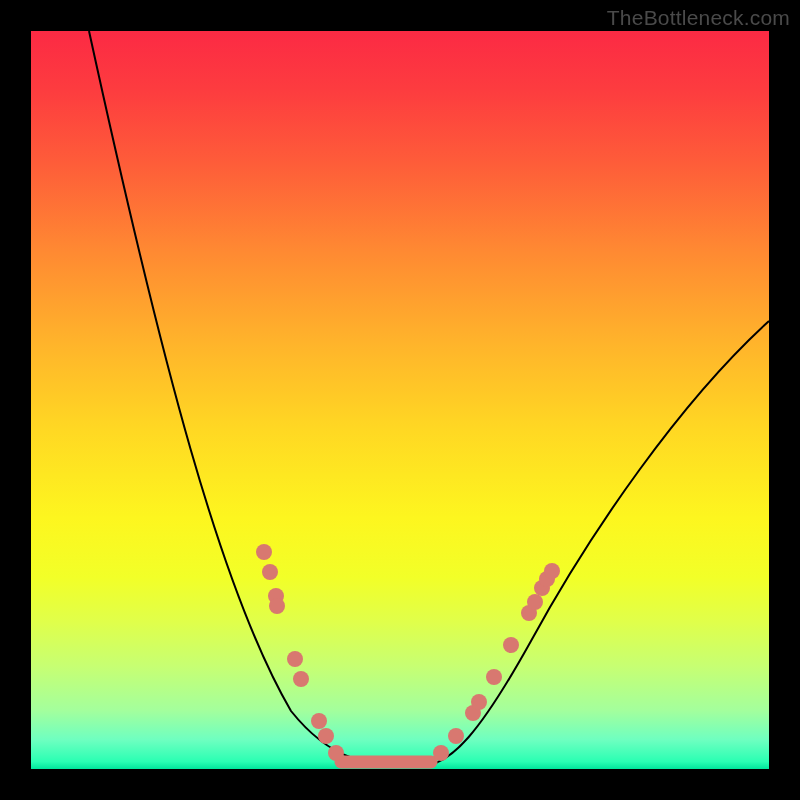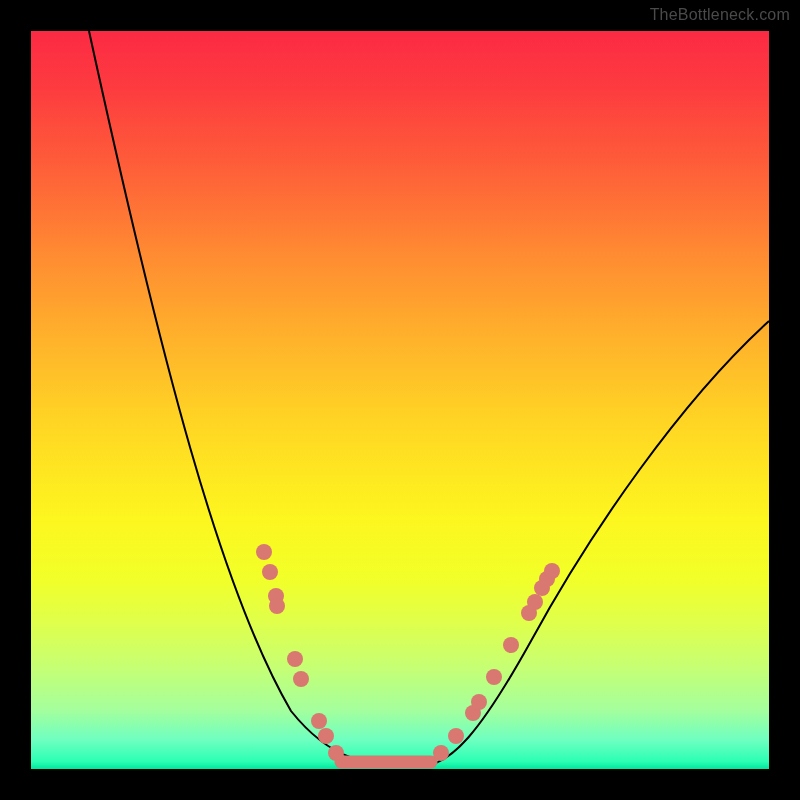--- a/index.html
+++ b/index.html
@@ -40,21 +40,21 @@
       #6fffc0 96%,
       #2affb3 99%,
       #00e69c 100%
     );
   }
   .watermark {
     position: absolute;
     top: 6px;
     right: 10px;
     color: #4a4a4a;
-    font-size: 16px;
+    font-size: 21px;
     font-weight: 500;
     letter-spacing: 0.2px;
     user-select: none;
   }
   svg.curve {
     position: absolute;
     left: 0;
     top: 0;
     width: 738px;
     height: 738px;

